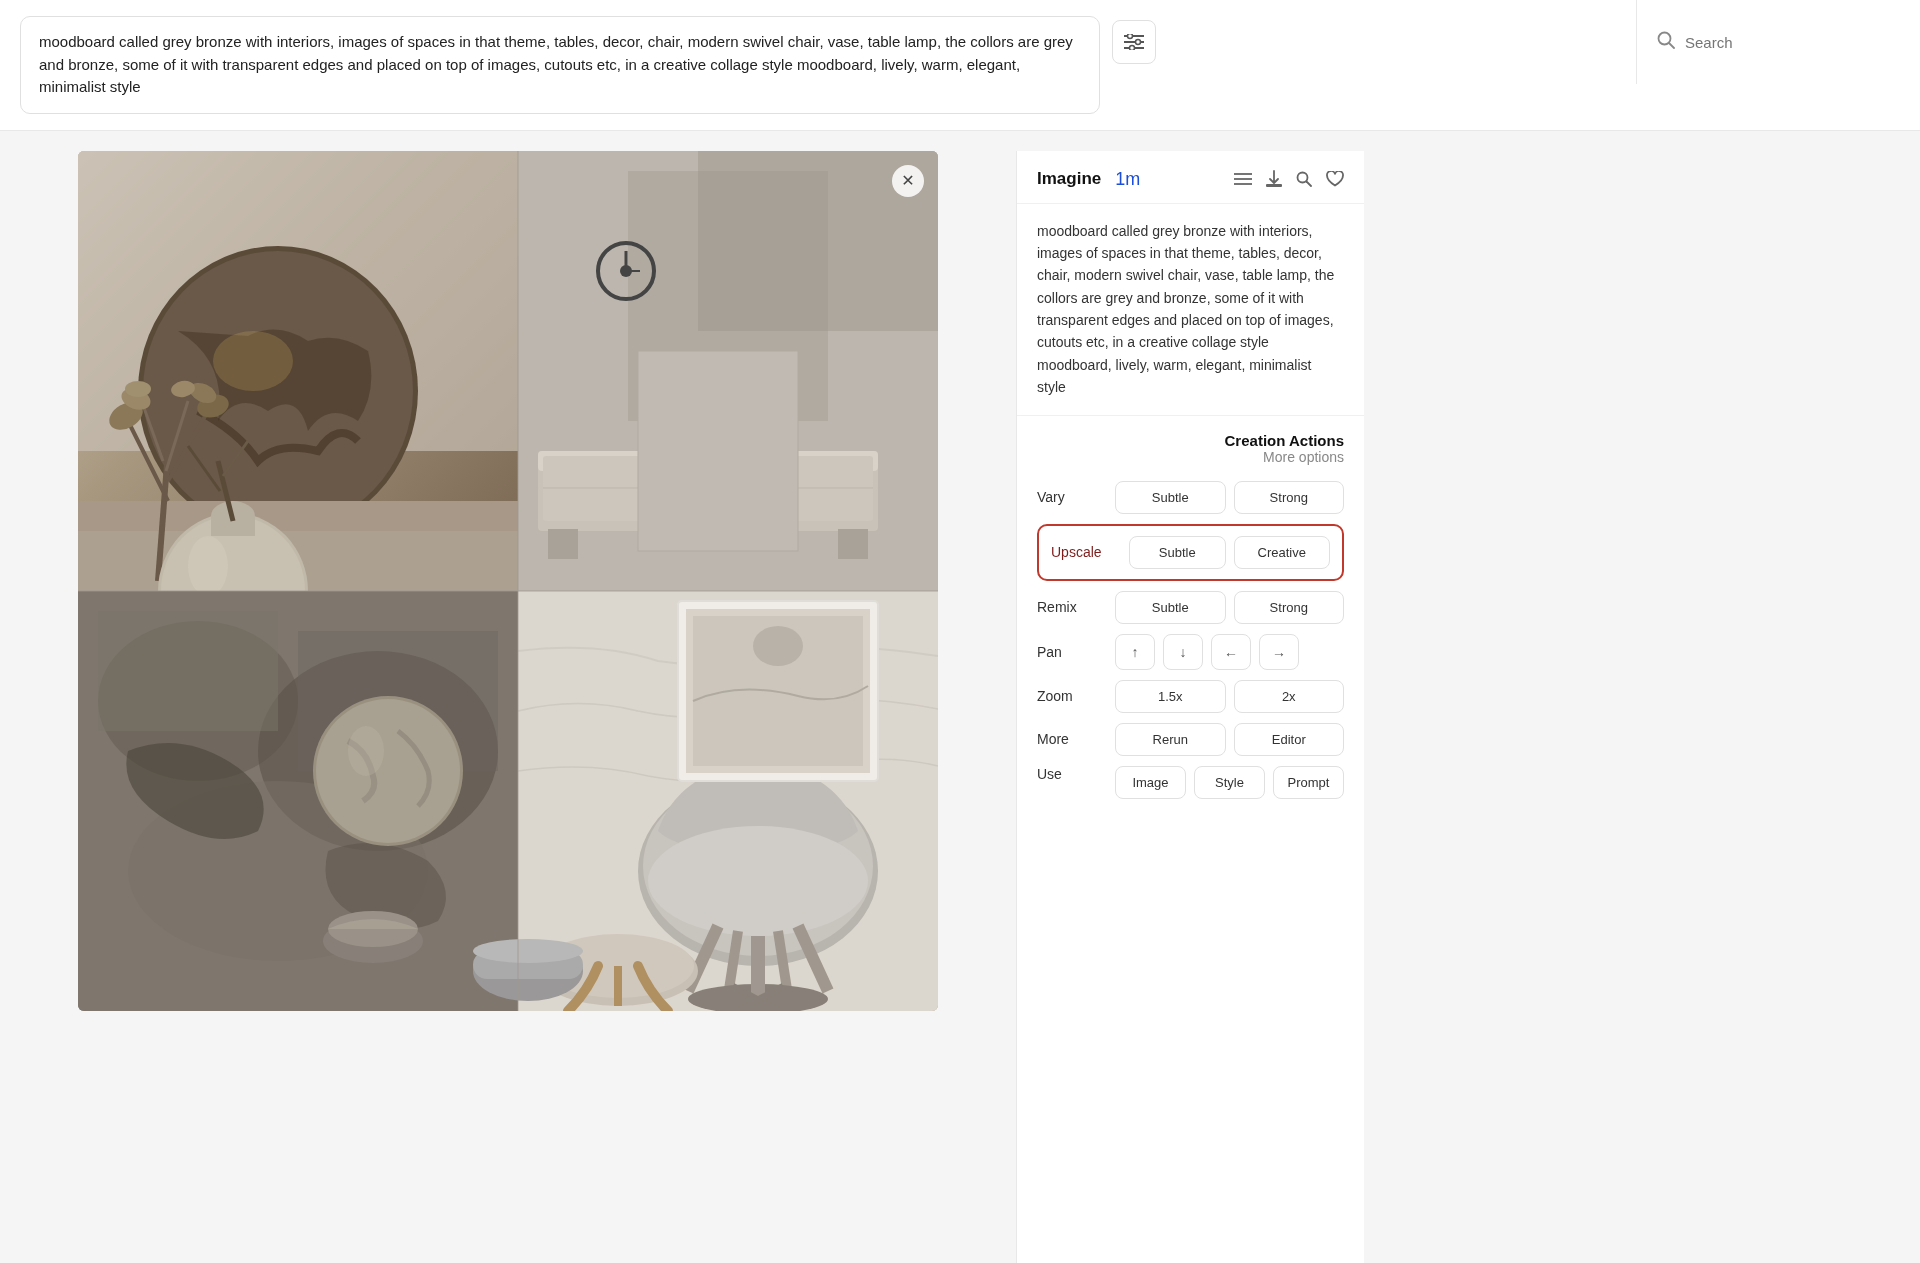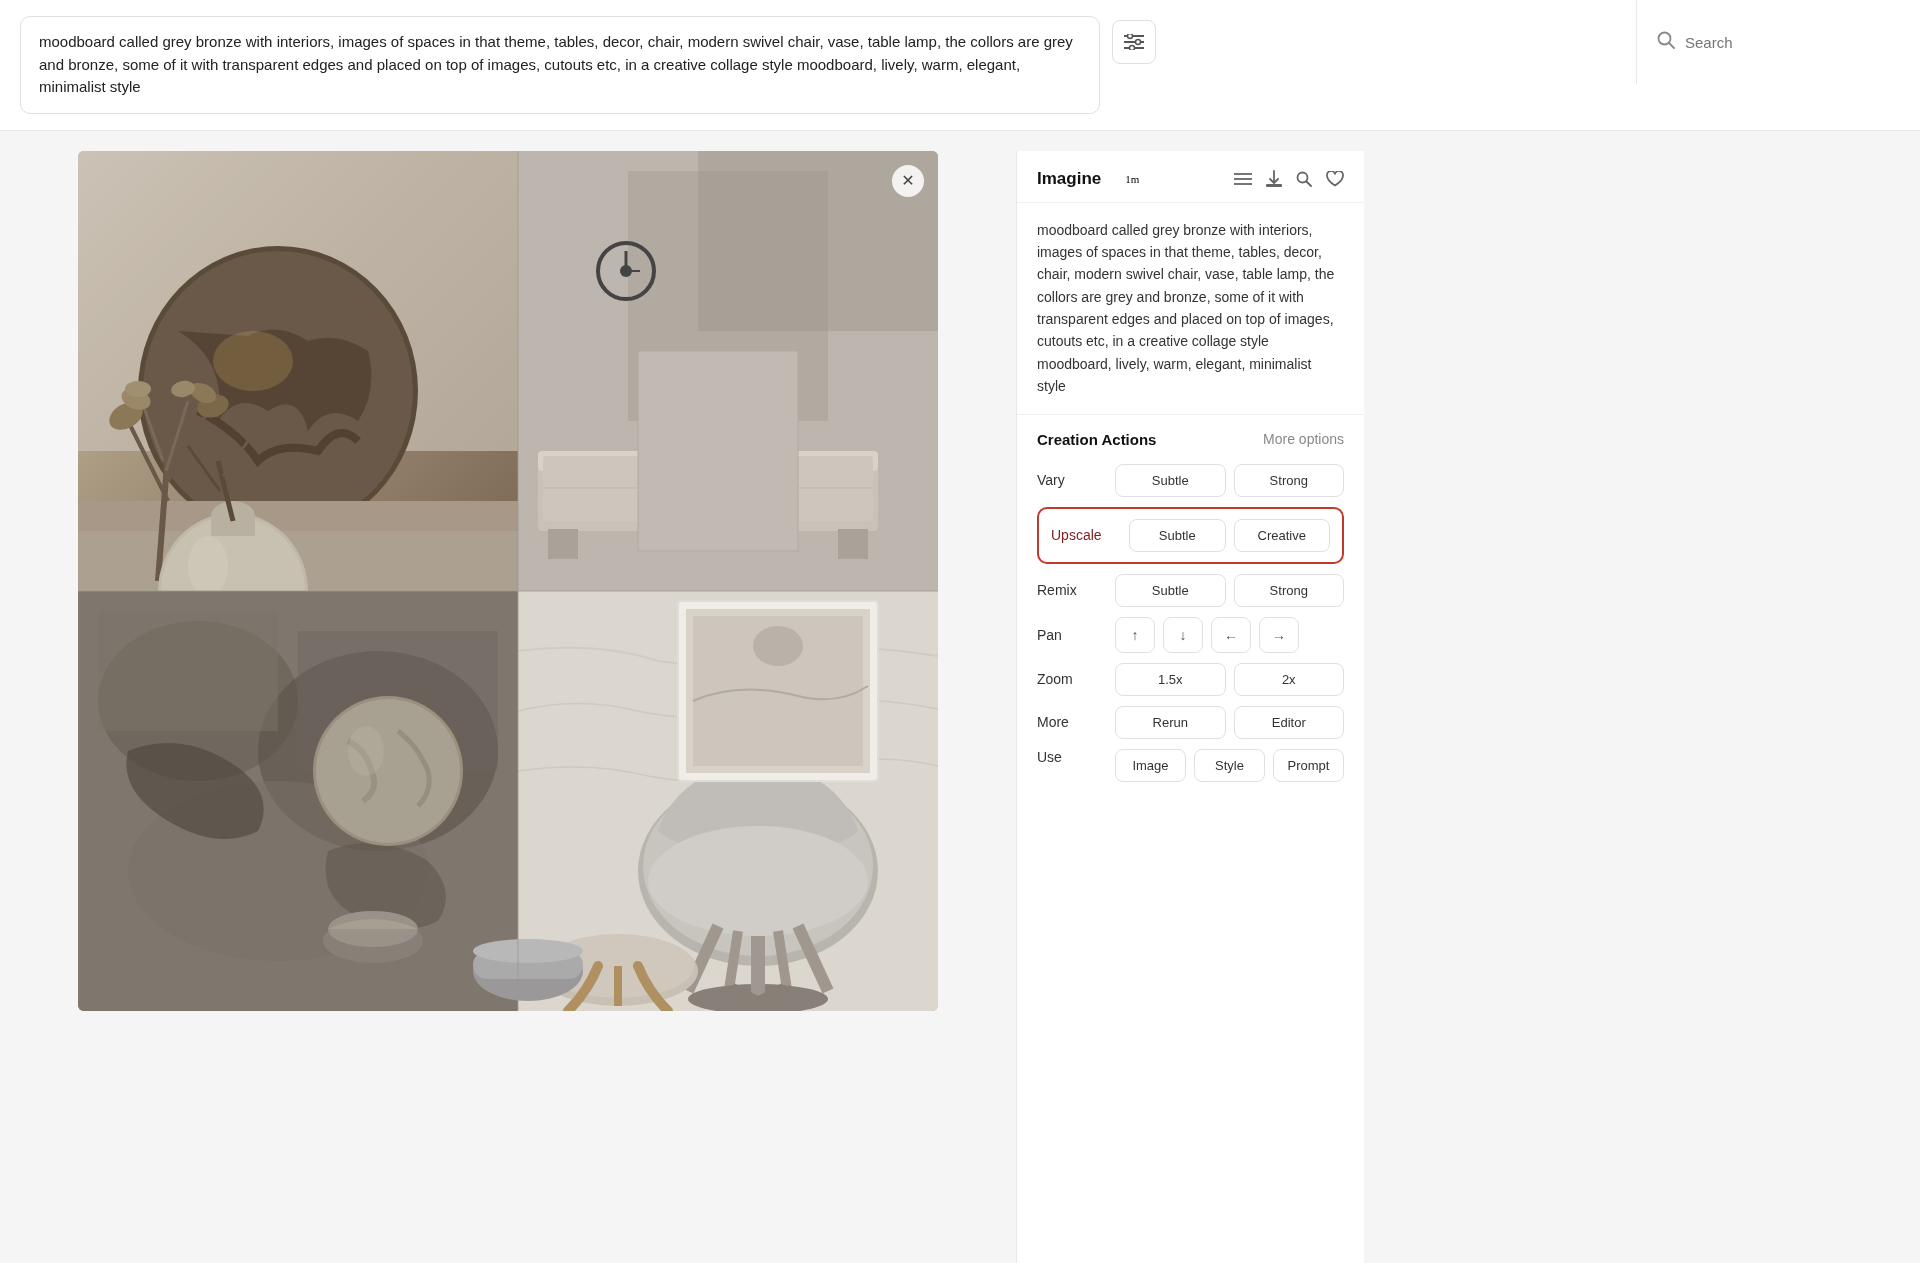--- a/index.html
+++ b/index.html
@@ -124,32 +124,31 @@
       padding: 0;
       min-height: calc(1263px - 84px);
       overflow-y: auto;
     }
 
     
     .panel-header {
       display: flex;
       align-items: center;
       padding: 18px 20px 13px;
-      gap: 24px;
+      gap: 14px;
       border-bottom: 1px solid #f0f0f0;
     }
     .panel-title {
       font-size: 17px;
       font-weight: 600;
       color: #111;
     }
     .panel-time {
-      font-size: 11px;
-      color: #000000;
-      font-family: Liberation Serif, serif;
+      font-size: 18px;
+      color: #1d4ed8;
     }
     .panel-actions {
       margin-left: auto;
       display: flex;
       align-items: center;
       gap: 14px;
     }
     .panel-action-icon {
       color: #666;
       cursor: pointer;
@@ -166,22 +165,23 @@
       line-height: 1.6;
       border-bottom: 1px solid #f0f0f0;
     }
 
     
     .creation-actions {
       padding: 16px 20px;
     }
     .ca-header {
       display: flex;
-      align-items: flex-start;
+      align-items: flex-end;
       margin-bottom: 16px;
+      flex-direction: column;
     }
     .ca-title {
       font-size: 15px;
       font-weight: 600;
       color: #111;
     }
     .ca-more {
       margin-left: auto;
       font-size: 14px;
       color: #888;

